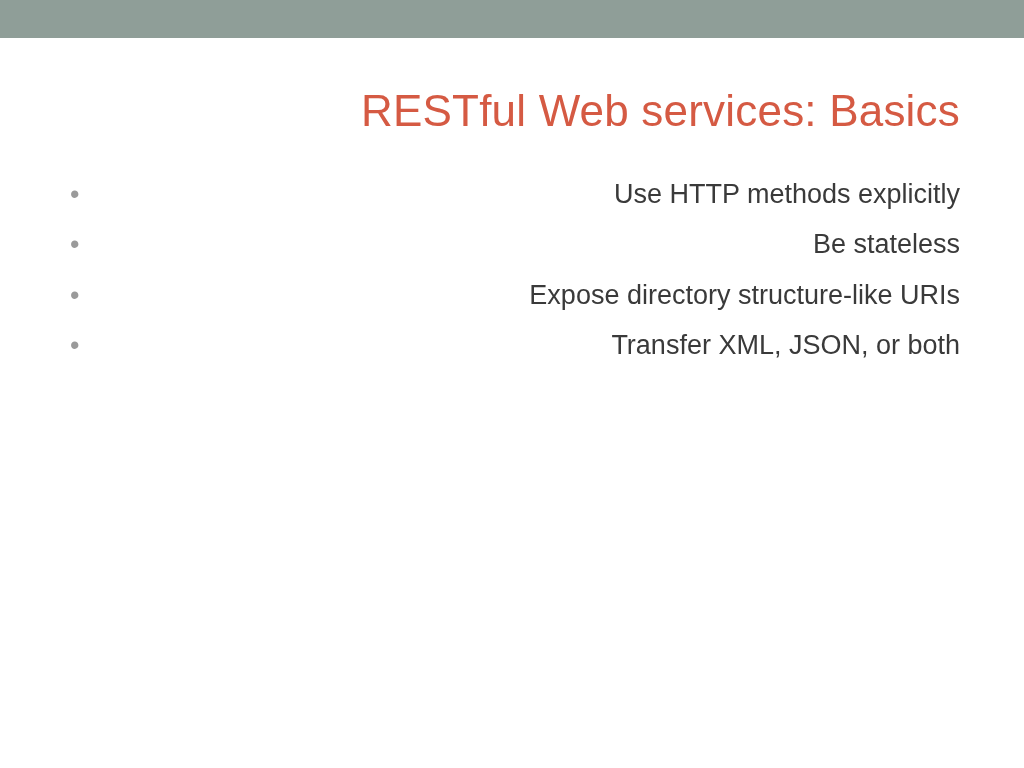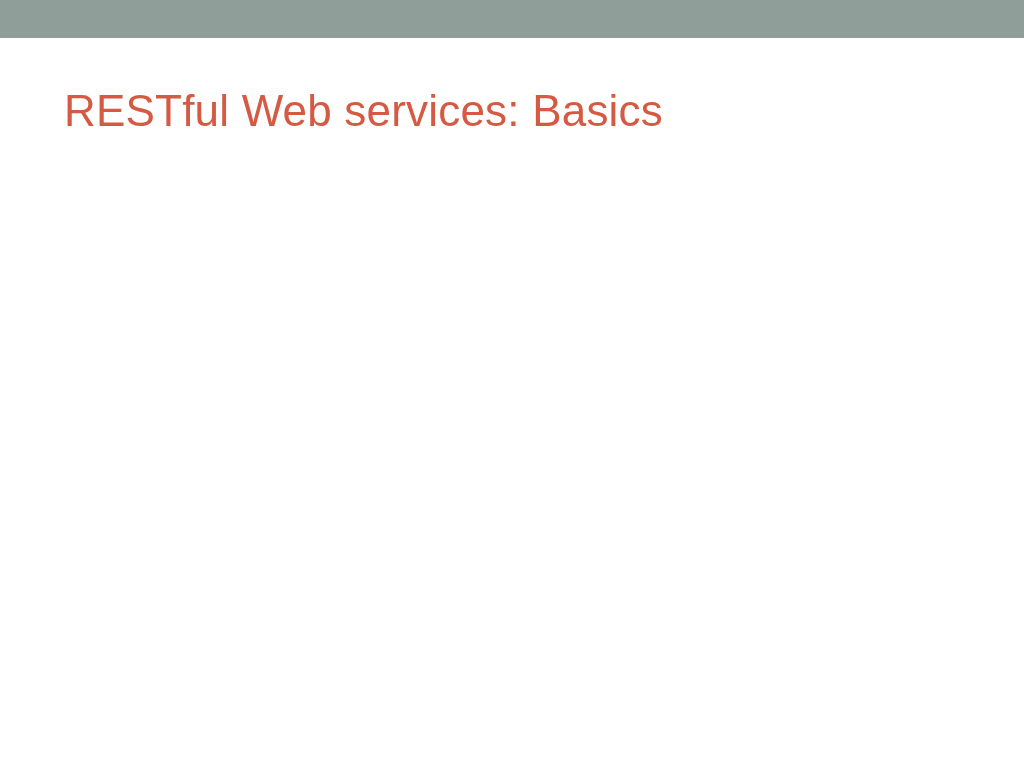--- a/index.html
+++ b/index.html
@@ -1,18 +1,19 @@
 <!DOCTYPE html>
 <html><head>
   <meta charset="utf-8">
   <style>
     * {
       margin: 0;
       padding: 0;
       box-sizing: border-box;
+      text-align: right;
     }
     body {
       width: 1024px;
       height: 768px;
       background: #ffffff;
       font-family: Arial, Helvetica, sans-serif;
       overflow: hidden;
     }
     .top-bar {
       width: 100%;
@@ -50,13 +51,19 @@
       font-size: 27px;
     }
   </style>
 </head>
 <body>
 
 <div class="top-bar"></div>
 
 <div class="content">
   <h1 class="slide-title">RESTful Web services: Basics</h1>
+  <ul class="bullet-list">
+    <li>Use HTTP methods explicitly</li>
+    <li>Be stateless</li>
+    <li>Expose directory structure-like URIs</li>
+    <li>Transfer XML, JSON, or both</li>
+  </ul>
 </div>
 
 </body></html>

